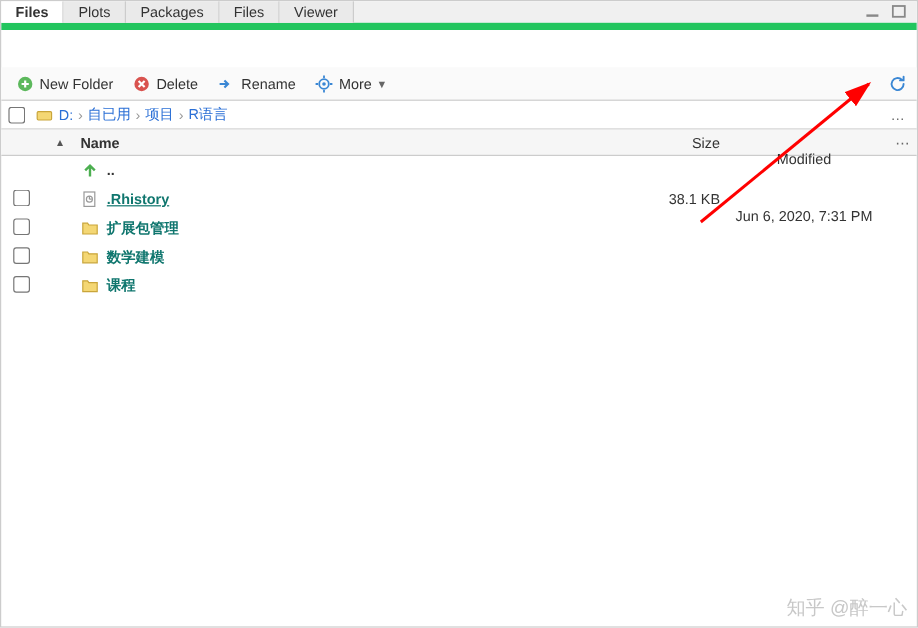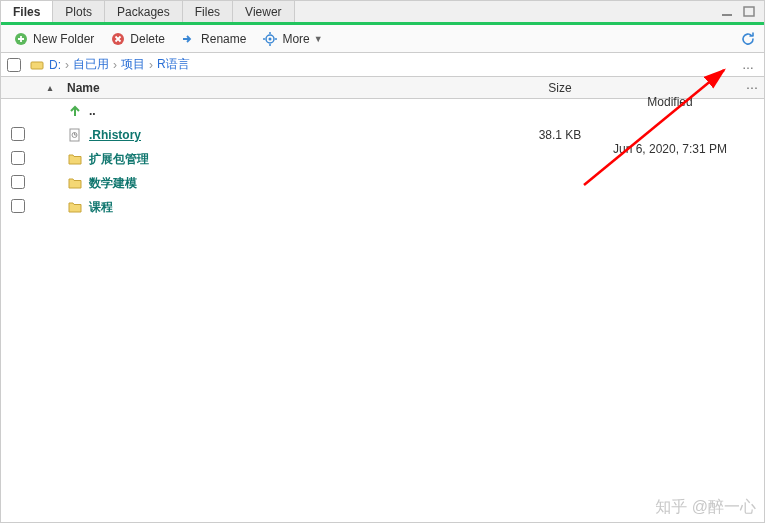--- a/index.html
+++ b/index.html
@@ -10,21 +10,21 @@
     background: #fff;
     width: 765px;
     height: 523px;
     border: 1px solid #ccc;
     overflow: hidden;
     position: relative;
   }
   .tabs {
     display: flex;
     background: #f0f0f0;
-    border-bottom: 3px solid #22c55e;
+    border-bottom: 6px solid #22c55e;
     height: 24px;
     align-items: stretch;
   }
   .tab {
     padding: 4px 12px;
     border-right: 1px solid #ccc;
     background: #eaeaea;
     cursor: pointer;
     display: flex;
     align-items: center;
@@ -41,20 +41,21 @@
     gap: 6px;
   }
   .toolbar {
     display: flex;
     align-items: center;
     height: 28px;
     padding: 0 6px;
     border-bottom: 1px solid #ccc;
     background: #fafafa;
     gap: 4px;
+    margin-top: 31px;
   }
   .tbtn {
     display: flex;
     align-items: center;
     gap: 4px;
     padding: 2px 6px;
     border-radius: 3px;
     cursor: pointer;
   }
   .breadcrumb {
@@ -72,21 +73,21 @@
   .table-header {
     display: flex;
     height: 22px;
     background: #f6f6f6;
     border-bottom: 1px solid #ccc;
     align-items: center;
   }
   .col-check { width: 36px; padding-left: 10px; }
   .col-sort { width: 26px; text-align: center; font-size: 10px; color: #555;}
   .col-name { flex: 1; padding-left: 4px; font-weight: bold; }
-  .col-size { width: 80px; text-align: center; }
+  .col-size { width: 80px; text-align: right; }
   .col-modified { width: 140px; text-align: center; margin-top: 28px; }
   .col-menu { width: 24px; text-align: center; color: #666; }
   .row {
     display: flex;
     height: 24px;
     align-items: center;
     border-bottom: 0px;
   }
   .row .col-name { display: flex; align-items: center; gap: 6px; }
   .fname-link { color: #0f766e; cursor: pointer; }

